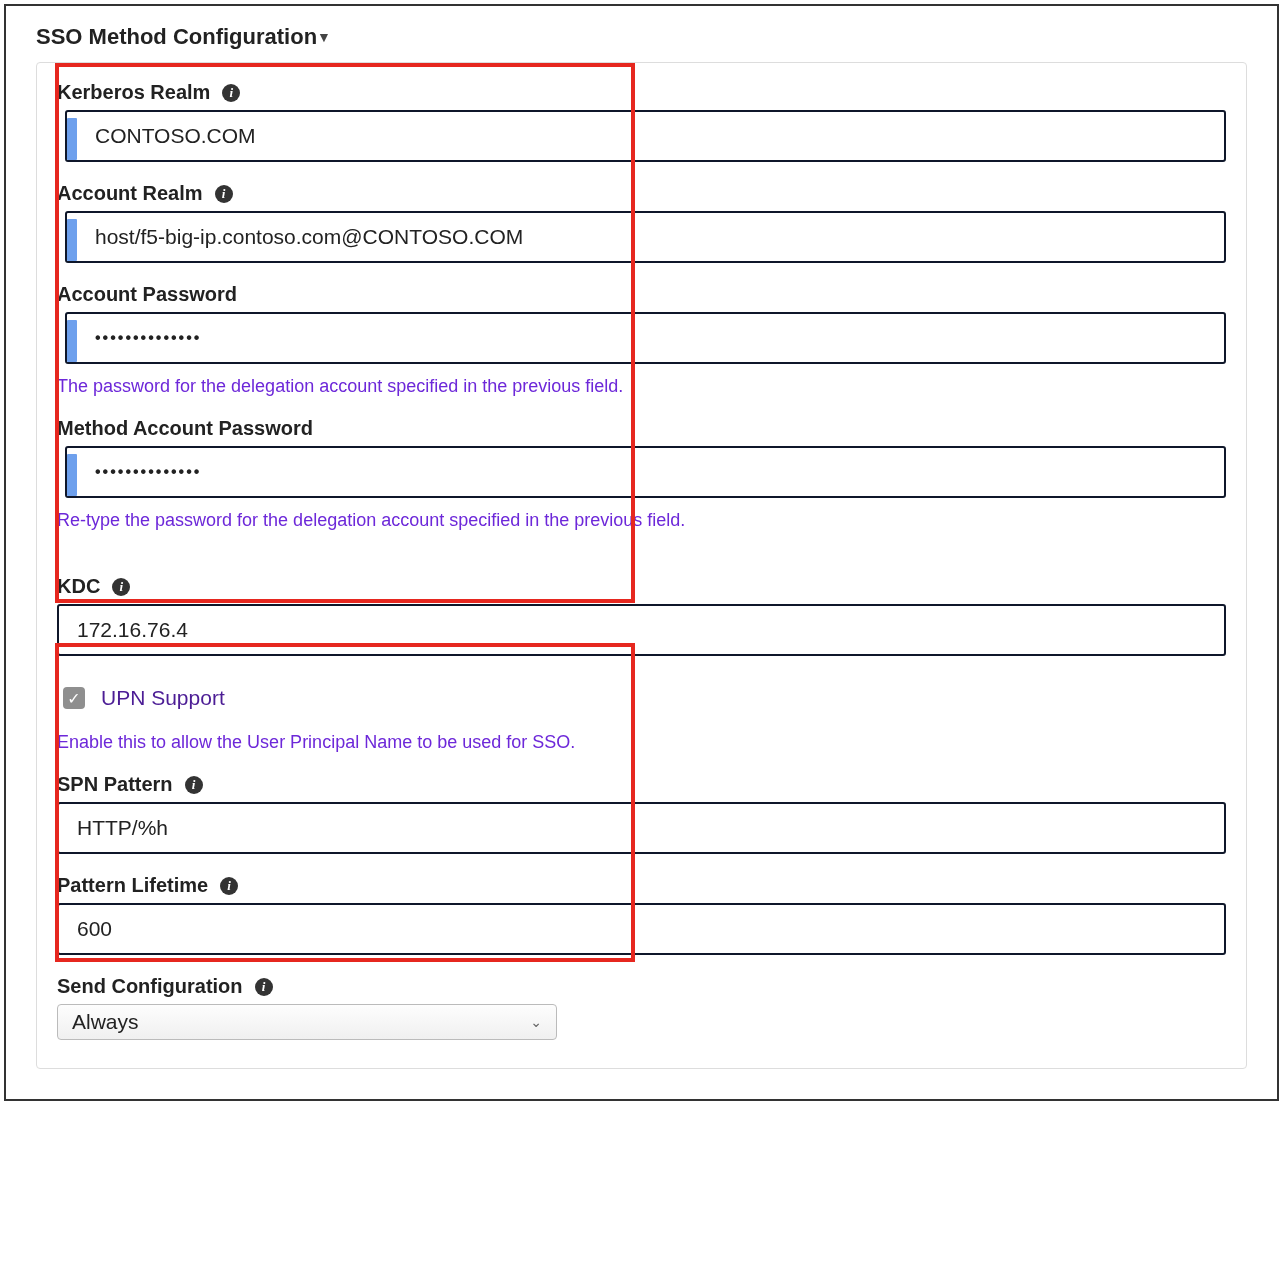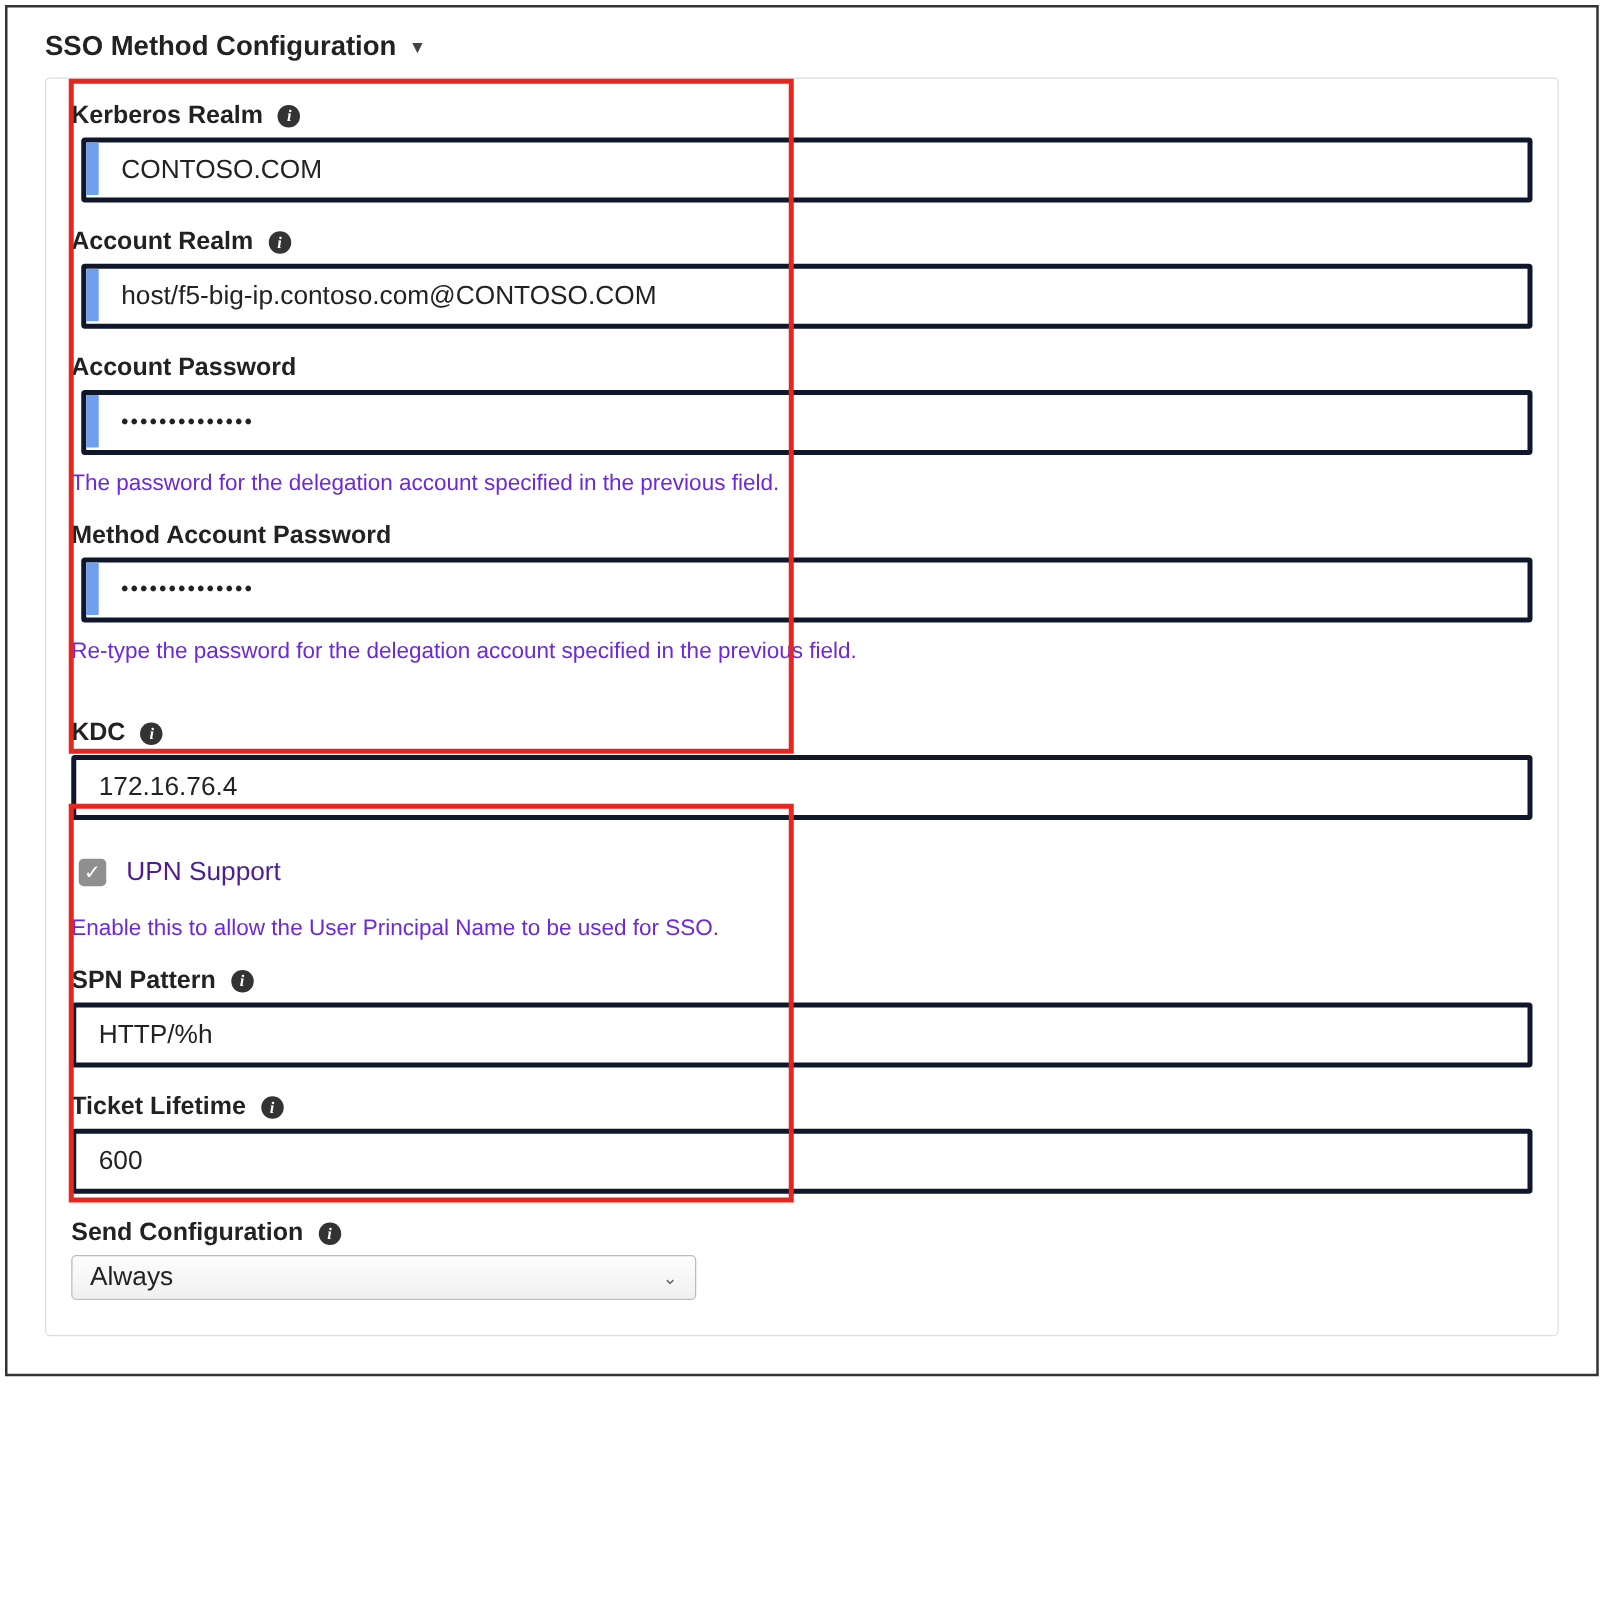--- a/index.html
+++ b/index.html
@@ -11,21 +11,20 @@
   .outer {
     border: 2px solid #333;
     padding: 18px 30px 30px 30px;
   }
   .section-title {
     font-size: 22px;
     font-weight: 700;
     color: #222;
     display: flex;
     align-items: center;
-    gap: 10px;
     margin-bottom: 12px;
     cursor: pointer;
   }
   .section-title .caret {
     font-size: 14px;
     color: #444;
   }
   .panel {
     border: 1px solid #ddd;
     border-radius: 4px;
@@ -58,24 +57,24 @@
     font-size: 13px;
     font-weight: 700;
     display: inline-flex;
     align-items: center;
     justify-content: center;
     font-style: italic;
     font-family: Georgia, serif;
   }
   .input-wrap {
     display: flex;
-    border: 4px solid #0f172a;
+    border: 2px solid #0f172a;
     border-radius: 3px;
     height: 52px;
-    align-items: flex-start;
+    align-items: flex-end;
     background: #fff;
   }
   .input-wrap.indent { margin-left: 8px; }
   .blue-bar {
     width: 10px;
     height: 42px;
     background: #6ea0ed;
     margin-left: 0px;
     border-radius: 1px;
   }
@@ -222,21 +221,21 @@
         <span>SPN Pattern</span>
         <span class="info-icon">i</span>
       </div>
       <div class="input-wrap">
         <input class="input-text" value="HTTP/%h" style="">
       </div>
     </div>
 
     <div class="field">
       <div class="label">
-        <span>Ticket Lifetime</span>
+        <span>Pattern Lifetime</span>
         <span class="info-icon">i</span>
       </div>
       <div class="input-wrap">
         <input class="input-text" value="600" style="">
       </div>
     </div>
 
     <div class="field" style="margin-bottom:0">
       <div class="label">
         <span>Send Configuration</span>

